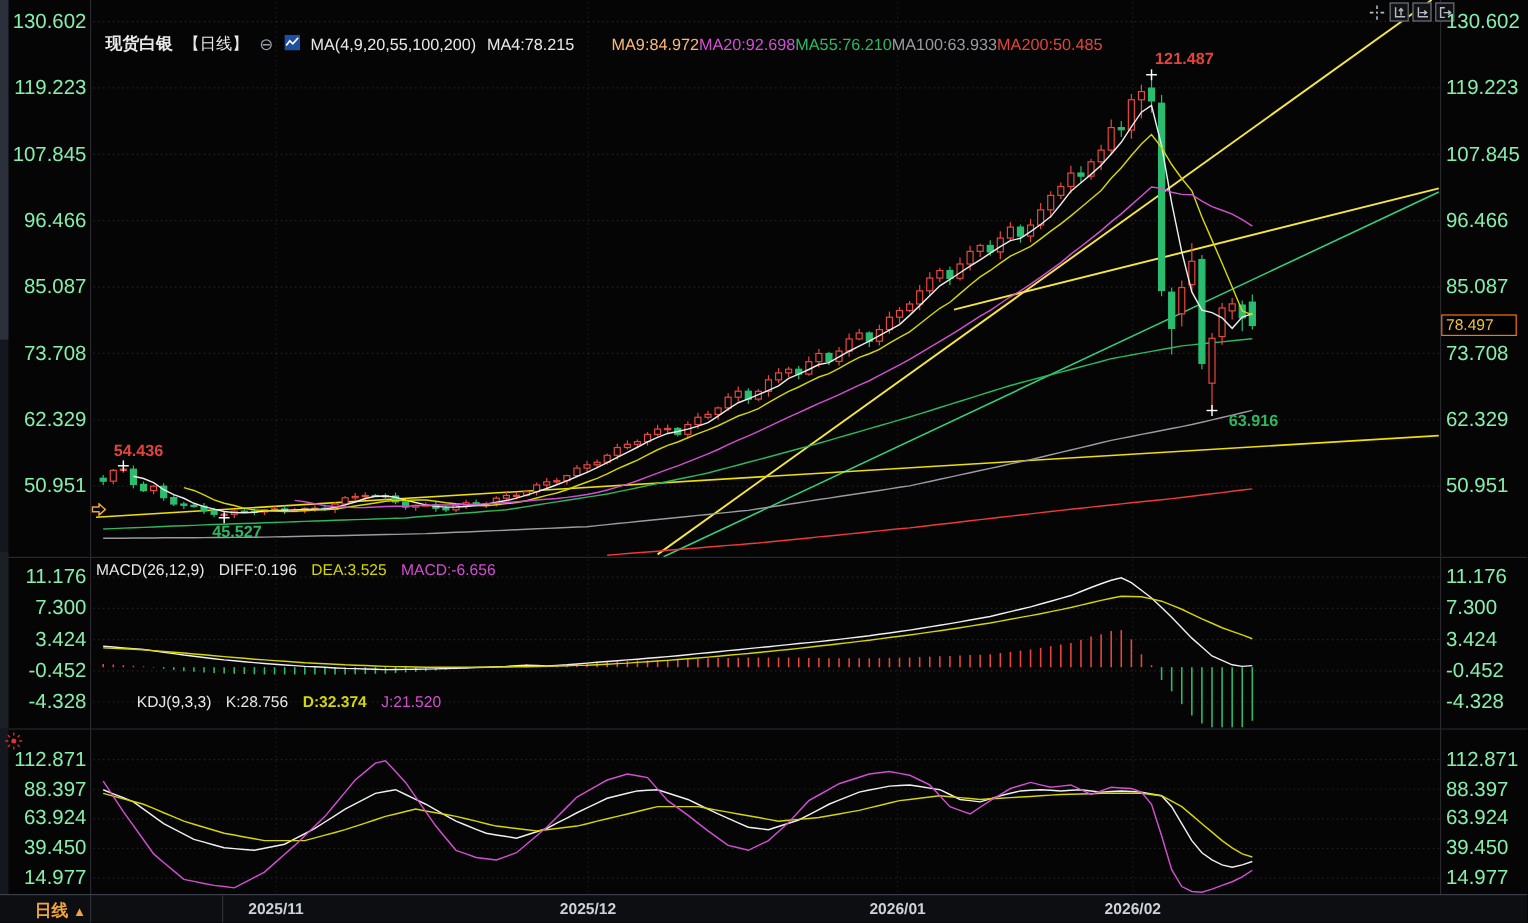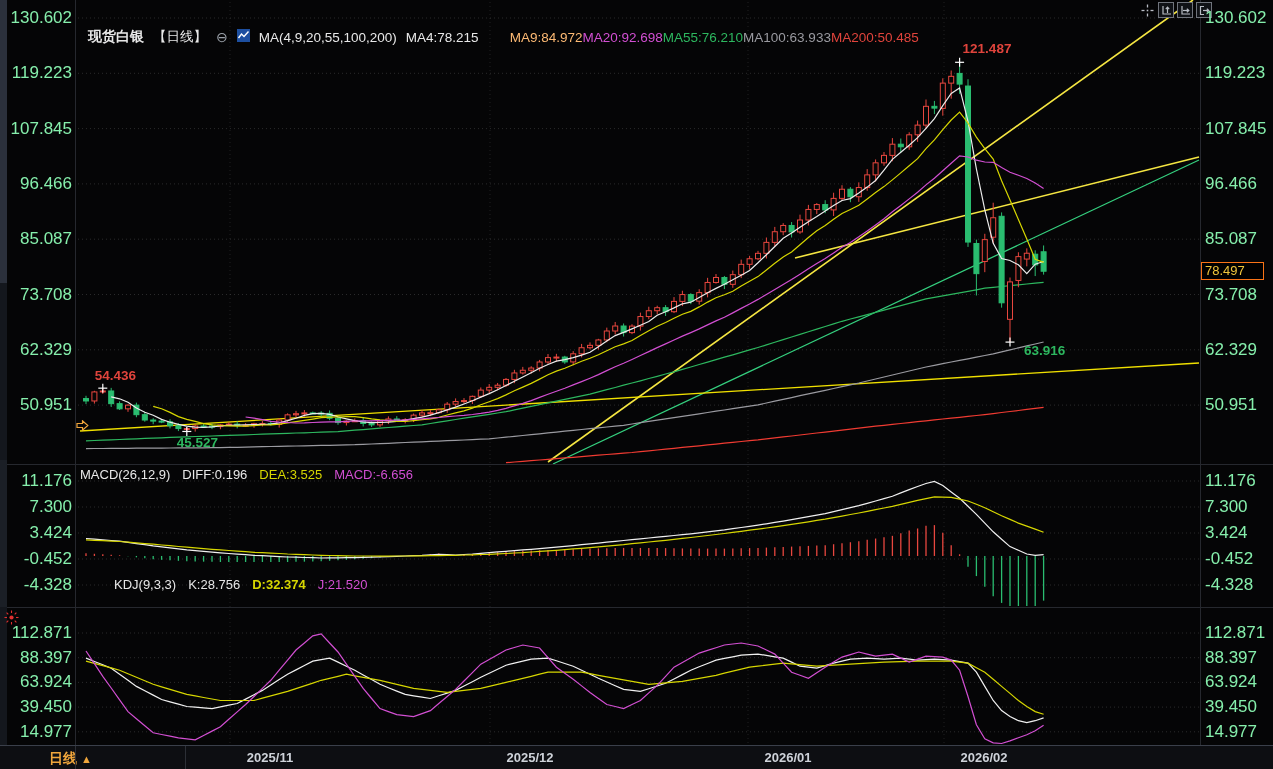--- a/index.html
+++ b/index.html
@@ -22,23 +22,23 @@
   #macd-header{left:80px;top:467px;}
   #kdj-header{left:80px;top:577px;margin-left:34px;}
   #toolbar{position:absolute;left:1139px;top:2px;display:flex;gap:3px;}
   .tool-btn{width:14px;height:14px;border:1px solid #70747c;background:#101216;display:flex;
     align-items:center;justify-content:center;}
   .tool-btn.noborder{border-color:transparent;background:transparent;}
   #price-badge{position:absolute;left:1201px;width:58px;height:16px;border:1px solid #f97316;
     background:#000;color:#eec43b;font-size:13px;line-height:16px;padding-left:3px;}
   #bottom-bar{position:absolute;left:0;top:745px;width:1273px;height:24px;background:#0d0e12;
     border-top:1px solid #3a3f4a;box-sizing:border-box;}
-  #period-label{position:absolute;left:49px;top:4px;color:#f0a63c;font-size:14px;font-weight:bold;}
+  #period-label{position:absolute;left:29px;top:4px;color:#f0a63c;font-size:14px;font-weight:bold;}
   #period-label .tri{font-size:11px;}
-  .time-label{position:absolute;top:4px;transform:translateX(-50%);color:#ced2d9;font-size:13px;font-weight:bold;margin-left:40px;}
+  .time-label{position:absolute;top:4px;transform:translateX(-50%);color:#ced2d9;font-size:13px;font-weight:bold;}
   .bar-vsep{position:absolute;top:746px;width:1px;height:23px;background:#2c2f36;}
   #watermark{position:absolute;left:1126px;top:698px;font-size:46px;color:rgba(223,228,236,0.92);
     letter-spacing:2px;text-shadow:0 0 3px #3a3f48;}
   #sun-icon{position:absolute;left:3px;top:609px;}
   #pos-arrow{position:absolute;left:76px;top:418px;}
 </style>
 </head>
 <body>
 
 <div id="stage">

